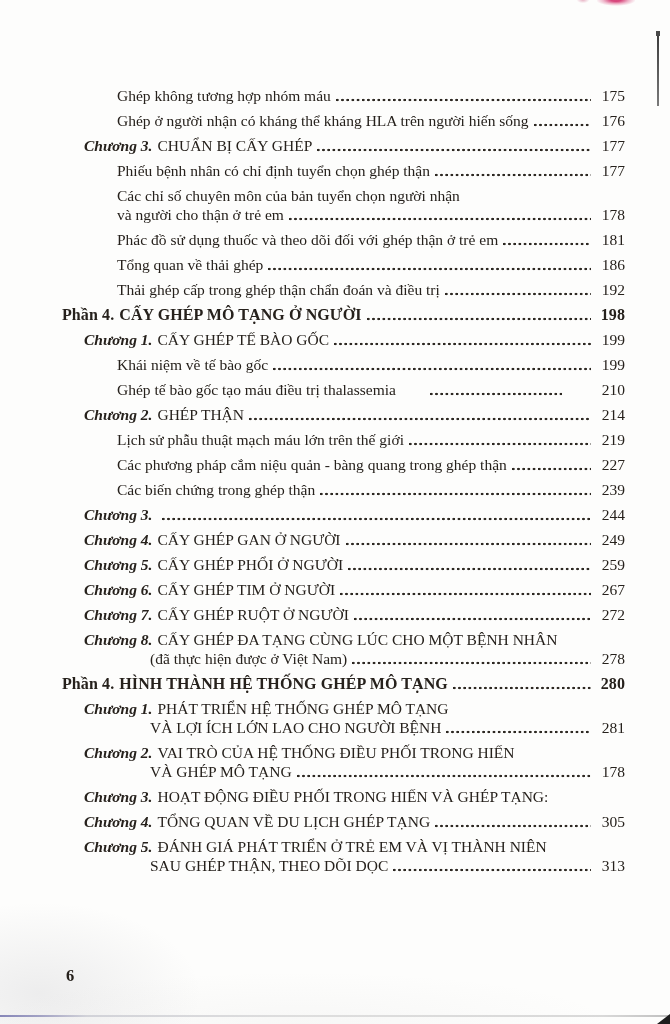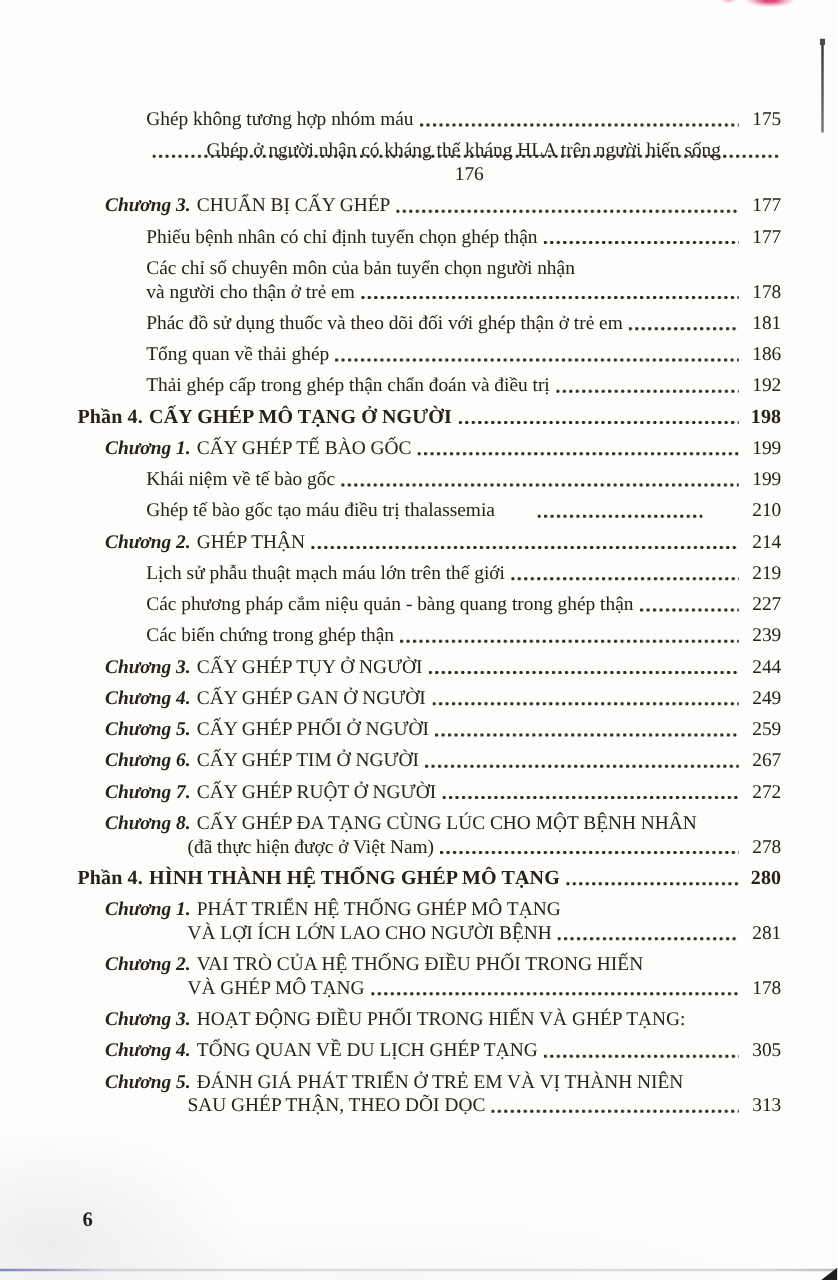--- a/index.html
+++ b/index.html
@@ -56,21 +56,21 @@
   <div class="right-line"></div>
   <main class="toc">
       <div class="entry sub">
         <div class="line" style="padding-left: 55px;">
           <span class="title">Ghép không tương hợp nhóm máu</span>
           <span class="leader"></span>
           <span class="pg">175</span>
         </div>
       </div>
       <div class="entry sub">
-        <div class="line" style="padding-left: 55px; flex-direction: column;">
+        <div class="line" style="padding-left: 55px;">
           <span class="title">Ghép ở người nhận có kháng thể kháng HLA trên người hiến sống</span>
           <span class="leader"></span>
           <span class="pg">176</span>
         </div>
       </div>
       <div class="entry chuong">
         <div class="line" style="padding-left: 22px;">
           <span class="prefix">Chương 3.</span>
           <span class="title">CHUẨN BỊ CẤY GHÉP</span>
           <span class="leader"></span>
@@ -170,21 +170,20 @@
       <div class="entry sub">
         <div class="line" style="padding-left: 55px;">
           <span class="title">Các biến chứng trong ghép thận</span>
           <span class="leader"></span>
           <span class="pg">239</span>
         </div>
       </div>
       <div class="entry chuong">
         <div class="line" style="padding-left: 22px;">
           <span class="prefix">Chương 3.</span>
-          <span class="title">CẤY GHÉP TỤY Ở NGƯỜI</span>
           <span class="leader"></span>
           <span class="pg">244</span>
         </div>
       </div>
       <div class="entry chuong">
         <div class="line" style="padding-left: 22px;">
           <span class="prefix">Chương 4.</span>
           <span class="title">CẤY GHÉP GAN Ở NGƯỜI</span>
           <span class="leader"></span>
           <span class="pg">249</span>

